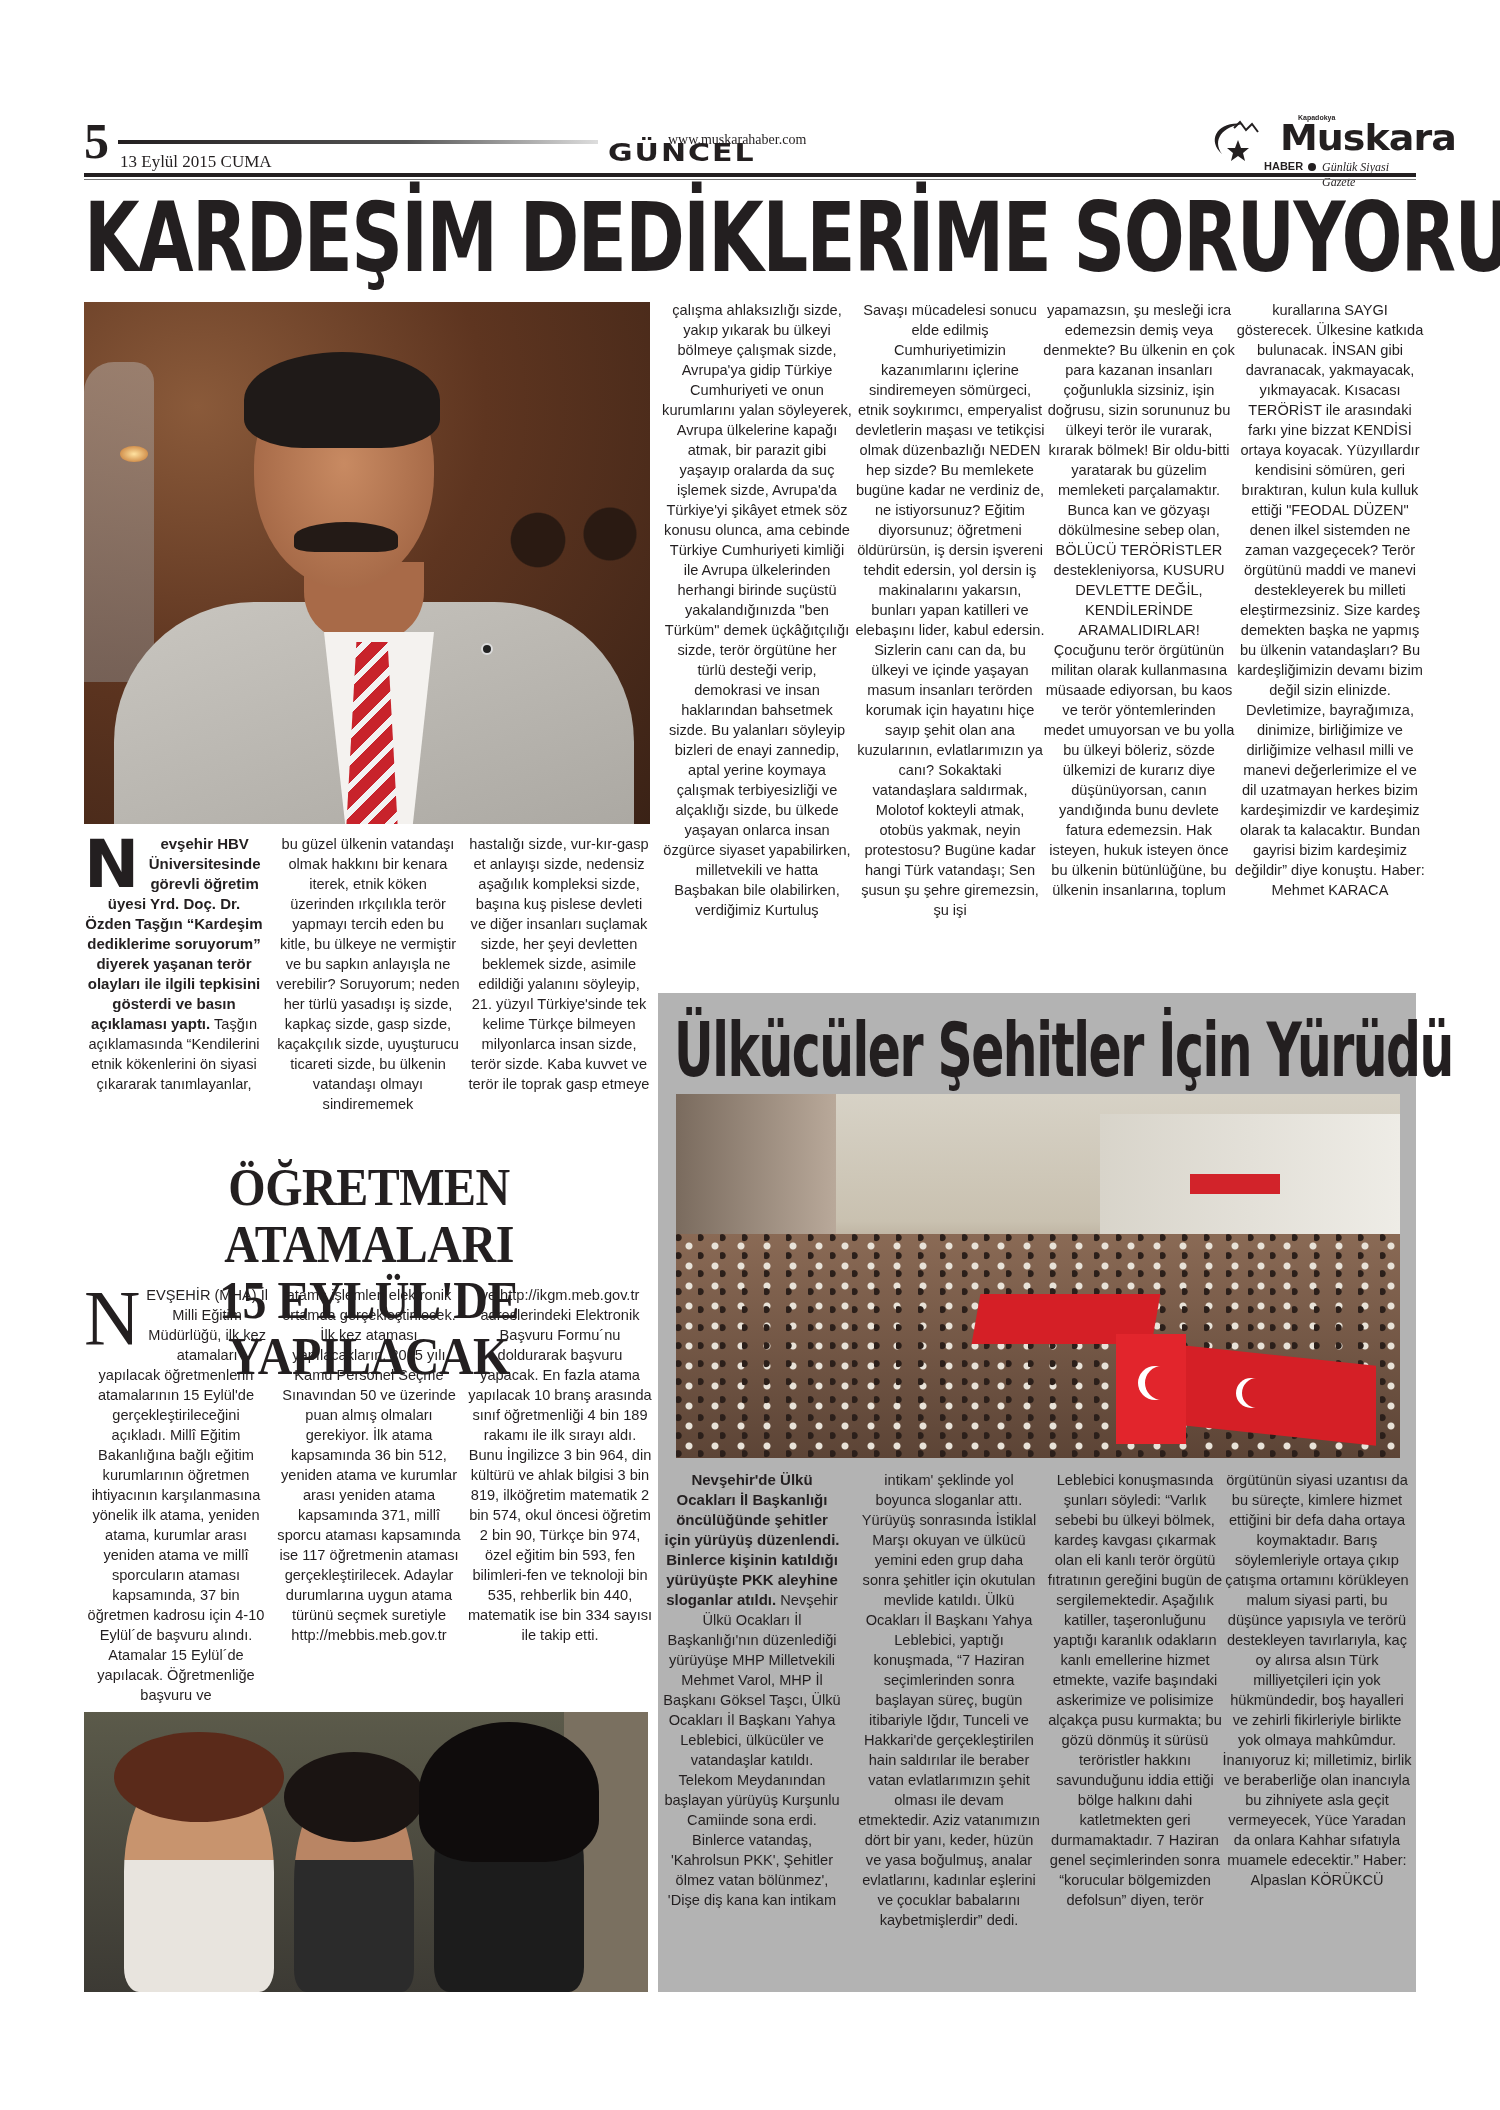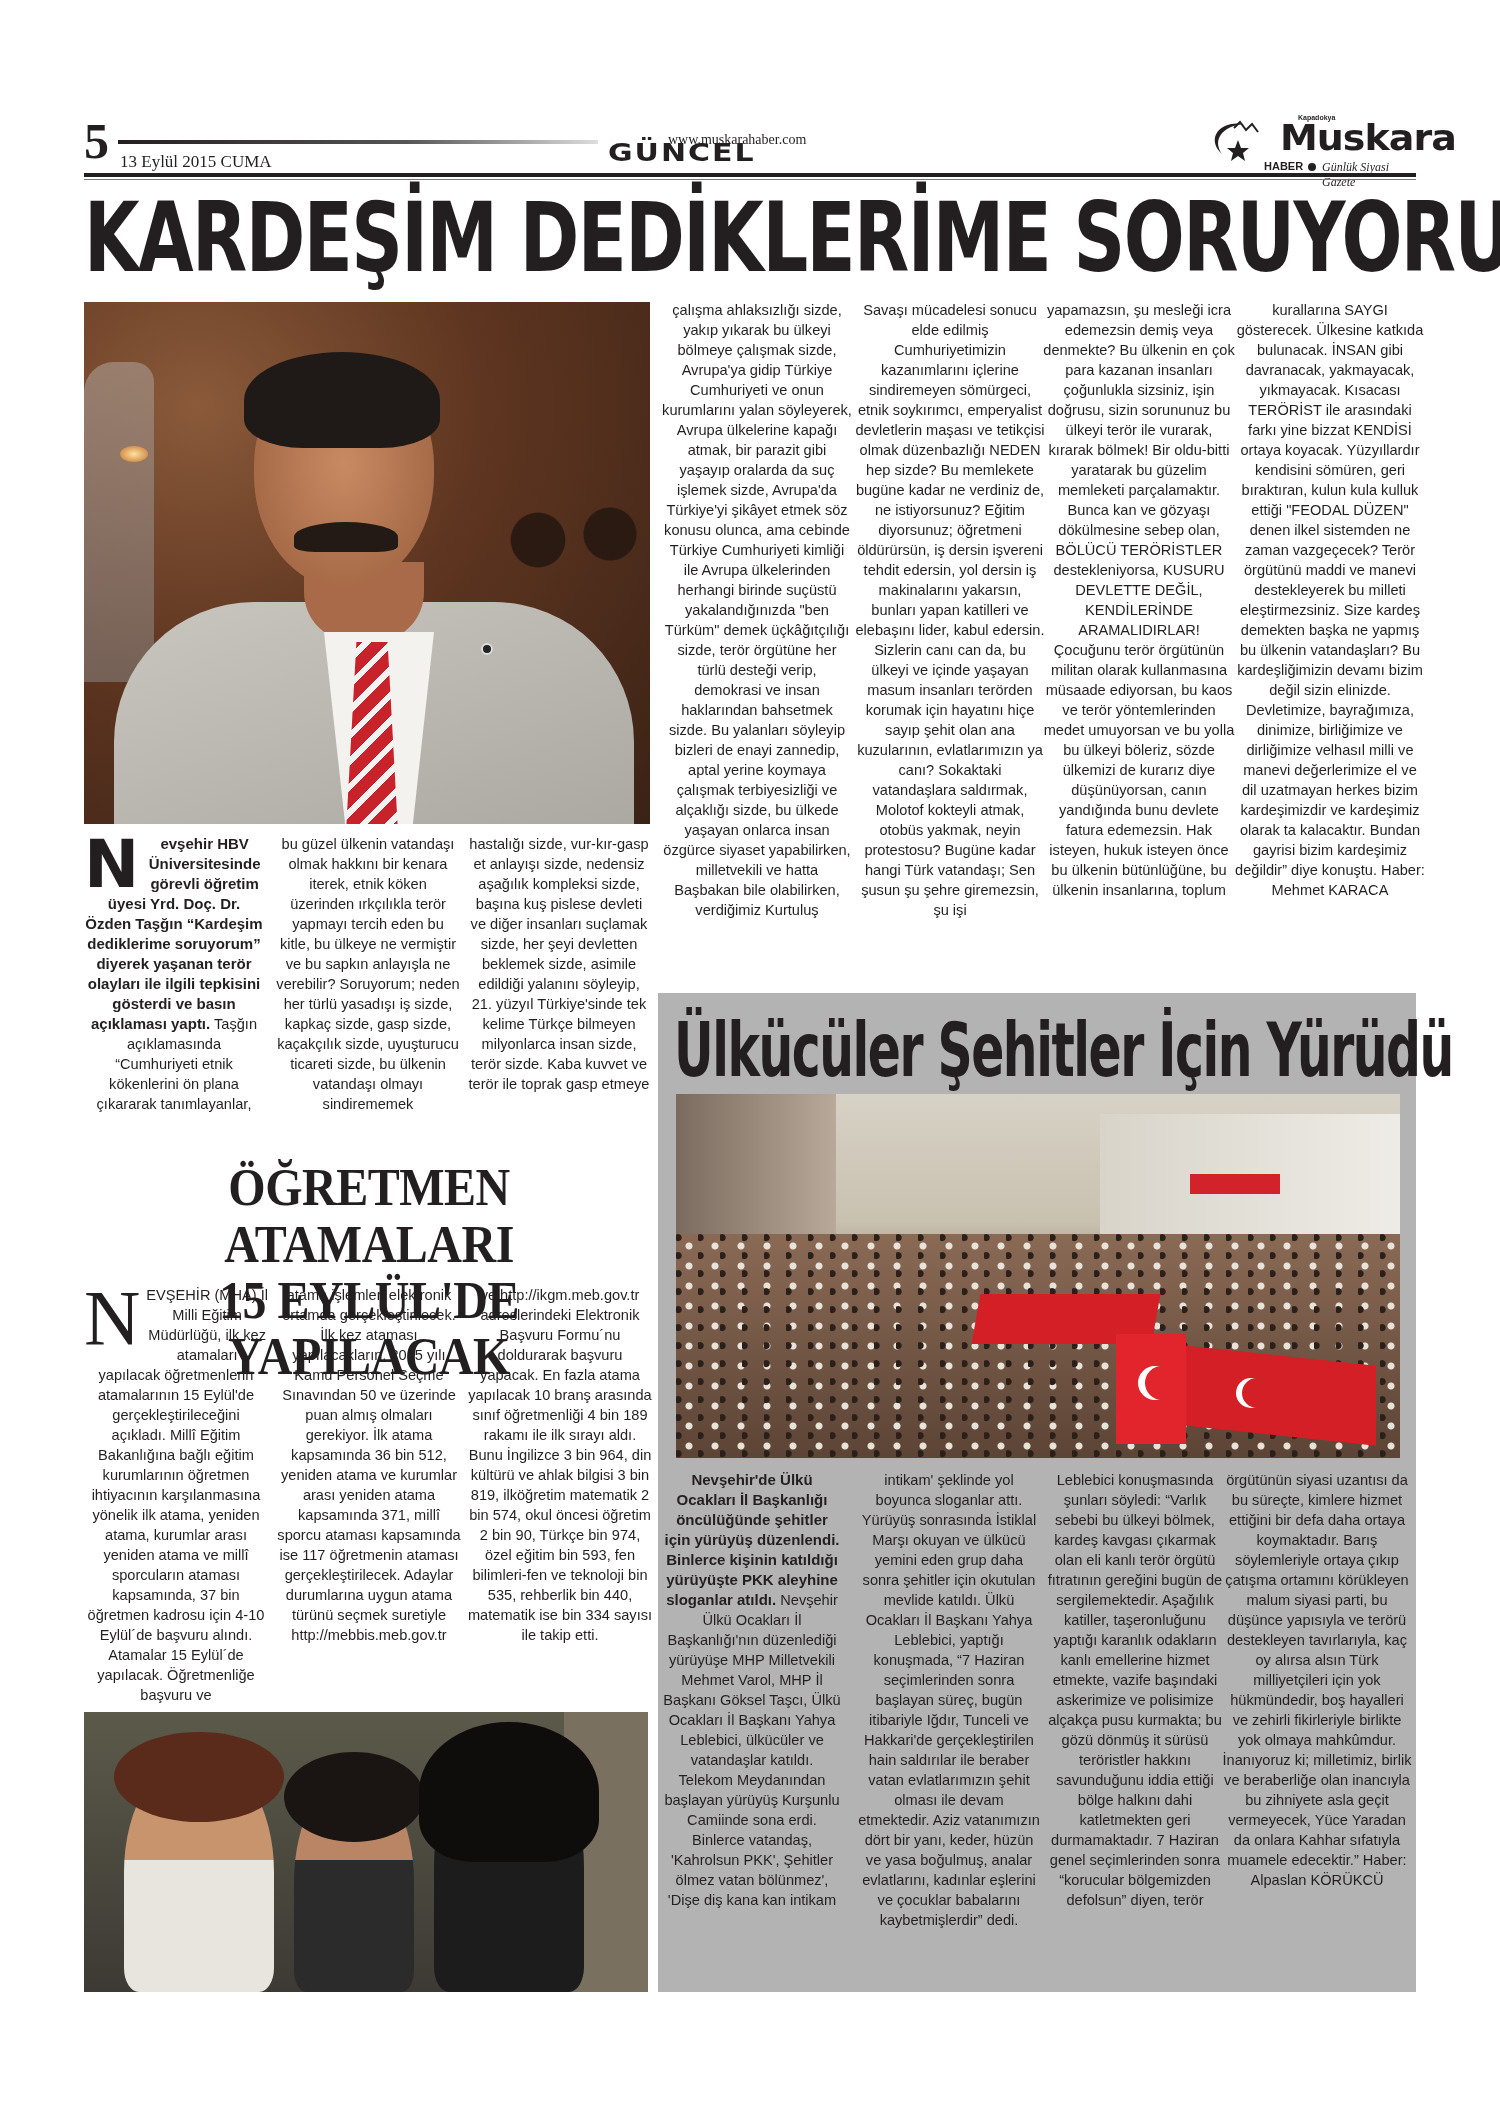--- a/index.html
+++ b/index.html
@@ -116,21 +116,21 @@
   <div class="shirt"></div>
   <div class="tie"></div>
   <div class="face"></div>
   <div class="hair"></div>
   <div class="mustache"></div>
   <div class="pin"></div>
 </div>
 
 <div class="col" style="left:84px; top:834px; width:180px;">
   <span class="dropcap">N</span>
-  <span class="lead">evşehir HBV Üniversitesinde görevli öğretim üyesi Yrd. Doç. Dr. Özden Taşğın “Kardeşim dediklerime soruyorum” diyerek yaşanan terör olayları ile ilgili tepkisini gösterdi ve basın açıklaması yaptı.</span><span> Taşğın açıklamasında “Cumhuriyeti etnik kökenlerini ön plana çıkararak tanımlayanlar,</span>
+  <span class="lead">evşehir HBV Üniversitesinde görevli öğretim üyesi Yrd. Doç. Dr. Özden Taşğın “Kardeşim dediklerime soruyorum” diyerek yaşanan terör olayları ile ilgili tepkisini gösterdi ve basın açıklaması yaptı.</span><span> Taşğın açıklamasında “Kendilerini etnik kökenlerini ön siyasi çıkararak tanımlayanlar,</span>
 </div>
 <div class="col" style="left:276px; top:834px; width:184px;">bu güzel ülkenin vatandaşı olmak hakkını bir kenara iterek, etnik köken üzerinden ırkçılıkla terör yapmayı tercih eden bu kitle, bu ülkeye ne vermiştir ve bu sapkın anlayışla ne verebilir? Soruyorum; neden her türlü yasadışı iş sizde, kapkaç sizde, gasp sizde, kaçakçılık sizde, uyuşturucu ticareti sizde, bu ülkenin vatandaşı olmayı sindirememek</div>
 <div class="col" style="left:467px; top:834px; width:184px;">hastalığı sizde, vur-kır-gasp et anlayışı sizde, nedensiz aşağılık kompleksi sizde, başına kuş pislese devleti ve diğer insanları suçlamak sizde, her şeyi devletten beklemek sizde, asimile edildiği yalanını söyleyip, 21. yüzyıl Türkiye'sinde tek kelime Türkçe bilmeyen milyonlarca insan sizde, terör sizde. Kaba kuvvet ve terör ile toprak gasp etmeye</div>
 <div class="col" style="left:662px; top:300px; width:190px;">çalışma ahlaksızlığı sizde, yakıp yıkarak bu ülkeyi bölmeye çalışmak sizde, Avrupa'ya gidip Türkiye Cumhuriyeti ve onun kurumlarını yalan söyleyerek, Avrupa ülkelerine kapağı atmak, bir parazit gibi yaşayıp oralarda da suç işlemek sizde, Avrupa'da Türkiye'yi şikâyet etmek söz konusu olunca, ama cebinde Türkiye Cumhuriyeti kimliği ile Avrupa ülkelerinden herhangi birinde suçüstü yakalandığınızda "ben Türküm" demek üçkâğıtçılığı sizde, terör örgütüne her türlü desteği verip, demokrasi ve insan haklarından bahsetmek sizde. Bu yalanları söyleyip bizleri de enayi zannedip, aptal yerine koymaya çalışmak terbiyesizliği ve alçaklığı sizde, bu ülkede yaşayan onlarca insan özgürce siyaset yapabilirken, milletvekili ve hatta Başbakan bile olabilirken, verdiğimiz Kurtuluş</div>
 <div class="col" style="left:855px; top:300px; width:190px;">Savaşı mücadelesi sonucu elde edilmiş Cumhuriyetimizin kazanımlarını içlerine sindiremeyen sömürgeci, etnik soykırımcı, emperyalist devletlerin maşası ve tetikçisi olmak düzenbazlığı NEDEN hep sizde? Bu memlekete bugüne kadar ne verdiniz de, ne istiyorsunuz? Eğitim diyorsunuz; öğretmeni öldürürsün, iş dersin işvereni tehdit edersin, yol dersin iş makinalarını yakarsın, bunları yapan katilleri ve elebaşını lider, kabul edersin. Sizlerin canı can da, bu ülkeyi ve içinde yaşayan masum insanları terörden korumak için hayatını hiçe sayıp şehit olan ana kuzularının, evlatlarımızın ya canı? Sokaktaki vatandaşlara saldırmak, Molotof kokteyli atmak, otobüs yakmak, neyin protestosu? Bugüne kadar hangi Türk vatandaşı; Sen şusun şu şehre giremezsin, şu işi</div>
 <div class="col" style="left:1043px; top:300px; width:192px;">yapamazsın, şu mesleği icra edemezsin demiş veya denmekte? Bu ülkenin en çok para kazanan insanları çoğunlukla sizsiniz, işin doğrusu, sizin sorununuz bu ülkeyi terör ile vurarak, kırarak bölmek! Bir oldu-bitti yaratarak bu güzelim memleketi parçalamaktır. Bunca kan ve gözyaşı dökülmesine sebep olan, BÖLÜCÜ TERÖRİSTLER destekleniyorsa, KUSURU DEVLETTE DEĞİL, KENDİLERİNDE ARAMALIDIRLAR! Çocuğunu terör örgütünün militan olarak kullanmasına müsaade ediyorsan, bu kaos ve terör yöntemlerinden medet umuyorsan ve bu yolla bu ülkeyi böleriz, sözde ülkemizi de kurarız diye düşünüyorsan, canın yandığında bunu devlete fatura edemezsin. Hak isteyen, hukuk isteyen önce bu ülkenin bütünlüğüne, bu ülkenin insanlarına, toplum</div>
 <div class="col" style="left:1235px; top:300px; width:190px;">kurallarına SAYGI gösterecek. Ülkesine katkıda bulunacak. İNSAN gibi davranacak, yakmayacak, yıkmayacak. Kısacası TERÖRİST ile arasındaki farkı yine bizzat KENDİSİ ortaya koyacak. Yüzyıllardır kendisini sömüren, geri bıraktıran, kulun kula kulluk ettiği "FEODAL DÜZEN" denen ilkel sistemden ne zaman vazgeçecek? Terör örgütünü maddi ve manevi destekleyerek bu milleti eleştirmezsiniz. Size kardeş demekten başka ne yapmış bu ülkenin vatandaşları? Bu kardeşliğimizin devamı bizim değil sizin elinizde. Devletimize, bayrağımıza, dinimize, birliğimize ve dirliğimize velhasıl milli ve manevi değerlerimize el ve dil uzatmayan herkes bizim kardeşimizdir ve kardeşimiz olarak ta kalacaktır. Bundan gayrisi bizim kardeşimiz değildir” diye konuştu. Haber: Mehmet KARACA</div>
 
 <div class="headline-2">
   <div>ÖĞRETMEN ATAMALARI</div>

